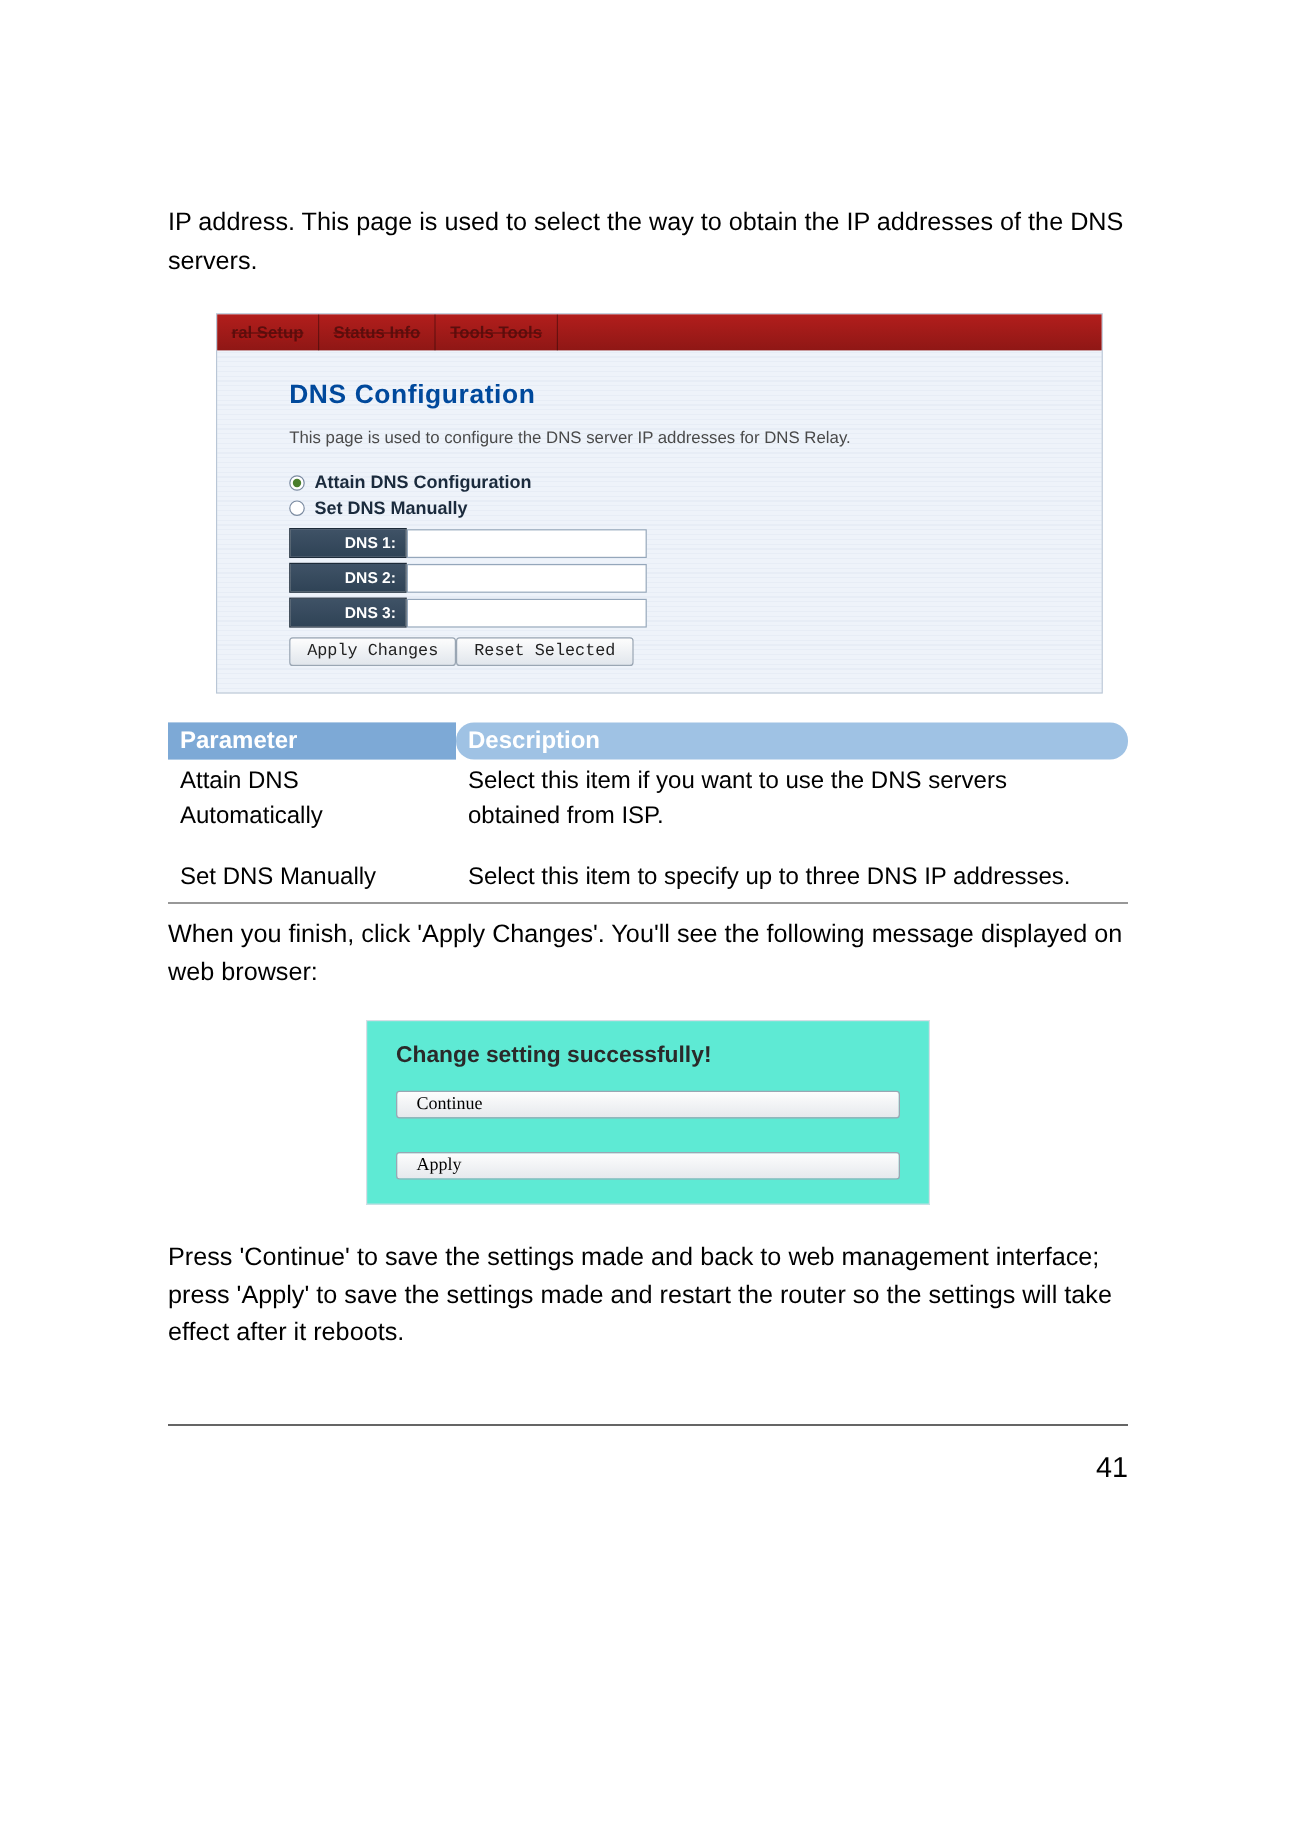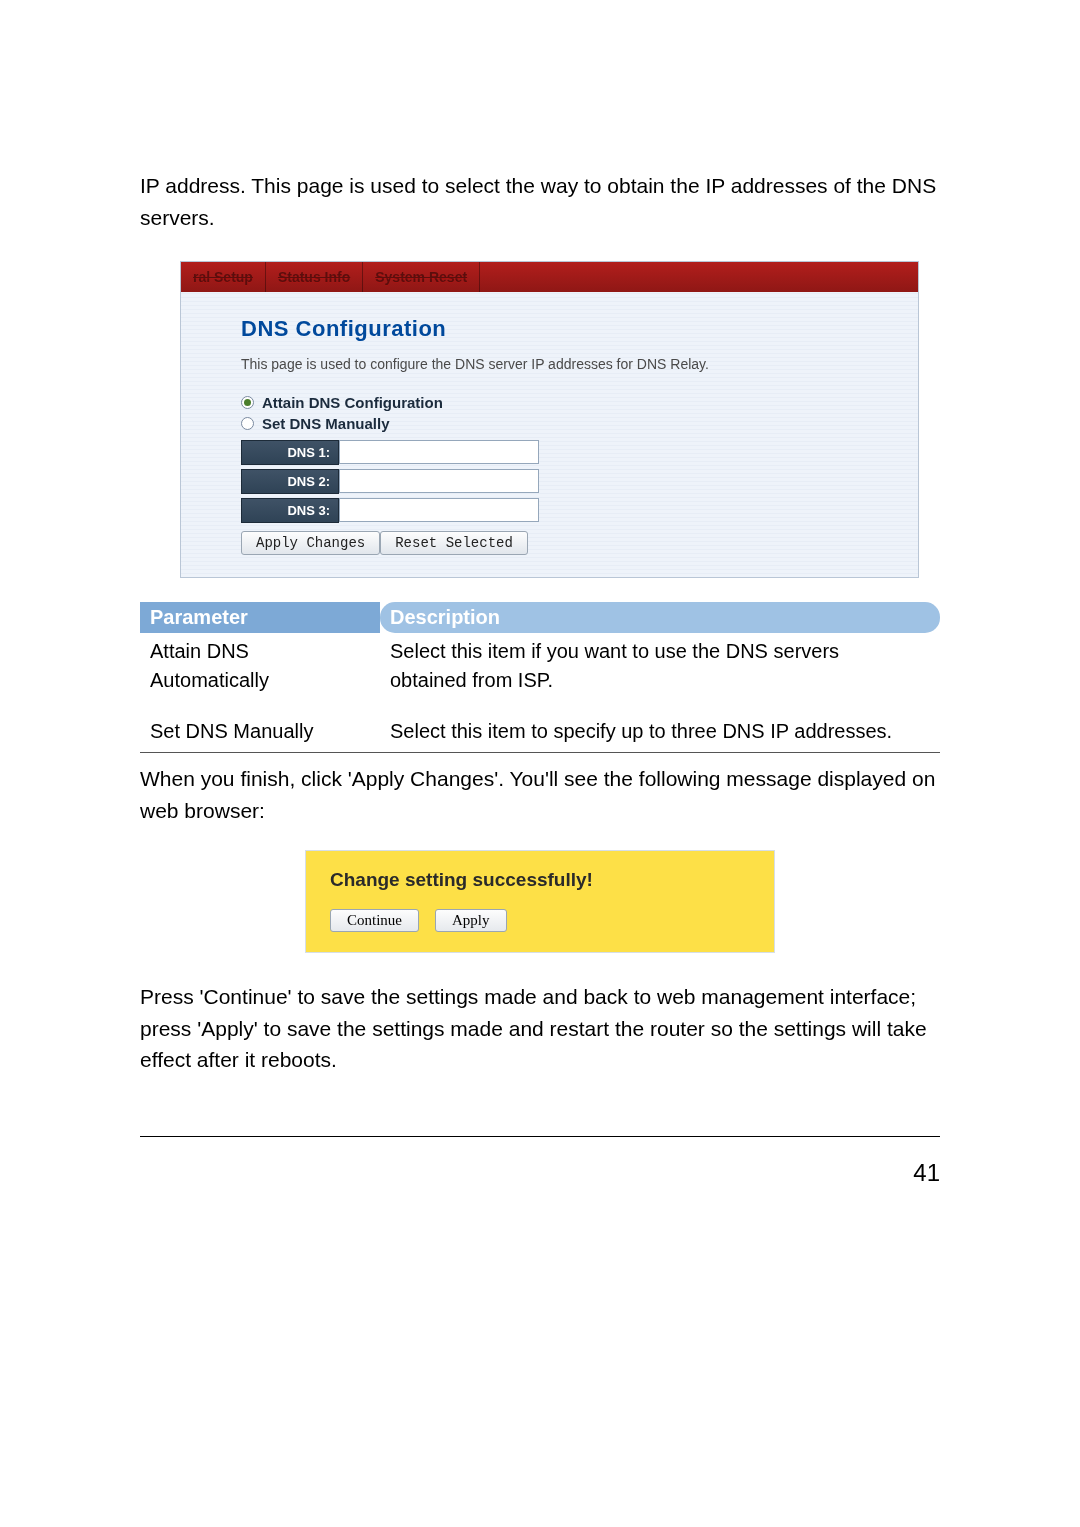--- a/index.html
+++ b/index.html
@@ -88,21 +88,21 @@
     width: 7px;
     height: 7px;
     border-radius: 50%;
     background: #4a7e2c;
   }
   .dns-table {
     margin-top: 8px;
   }
   .dns-row {
     display: flex;
-    align-items: flex-start;
+    align-items: flex-end;
     margin-bottom: 4px;
   }
   .dns-label {
     width: 80px;
     background: linear-gradient(#3f5266,#2f4356);
     color: #fff;
     font-weight: bold;
     font-size: 13px;
     display: flex;
     align-items: center;
@@ -163,33 +163,34 @@
   }
   .para {
     font-size: 21px;
     line-height: 1.5;
     margin-top: 10px;
   }
   
   .shot2 {
     width: 420px;
     margin: 24px auto 28px auto;
-    background: #fde047;
+    background: #5eead4;
     border: 1px solid #d6dee6;
     padding: 18px 24px 20px 24px;
   }
   .shot2 .h2 {
     font-weight: bold;
     font-size: 19px;
     color: #2a2a2a;
     margin-bottom: 18px;
   }
   .shot2 .brow {
     display: flex;
-    gap: 16px;
+    gap: 28px;
+    flex-direction: column;
   }
   .shot2 .sbtn {
     font-family: "Times New Roman", serif;
     font-size: 15px;
     padding: 2px 16px;
     background: linear-gradient(#fdfdfd,#e6e9ed);
     border: 1px solid #9aa6b3;
     border-radius: 3px;
   }
   .footer-rule {
@@ -211,21 +212,21 @@
 
   <div class="shot1">
     <div class="tabs">
       <div class="tab">
           <span>ral Setup</span>
         </div>
       <div class="tab">
           <span>Status Info</span>
         </div>
       <div class="tab">
-          <span>System Reset</span>
+          <span>Tools Tools</span>
         </div>
     </div>
     <div class="panel">
       <div class="htitle">DNS Configuration</div>
       <div class="sub">This page is used to configure the DNS server IP addresses for DNS Relay.</div>
 
       <div class="radio-line">
         <span class="radio">
             <span class="dot"></span>
           </span>

